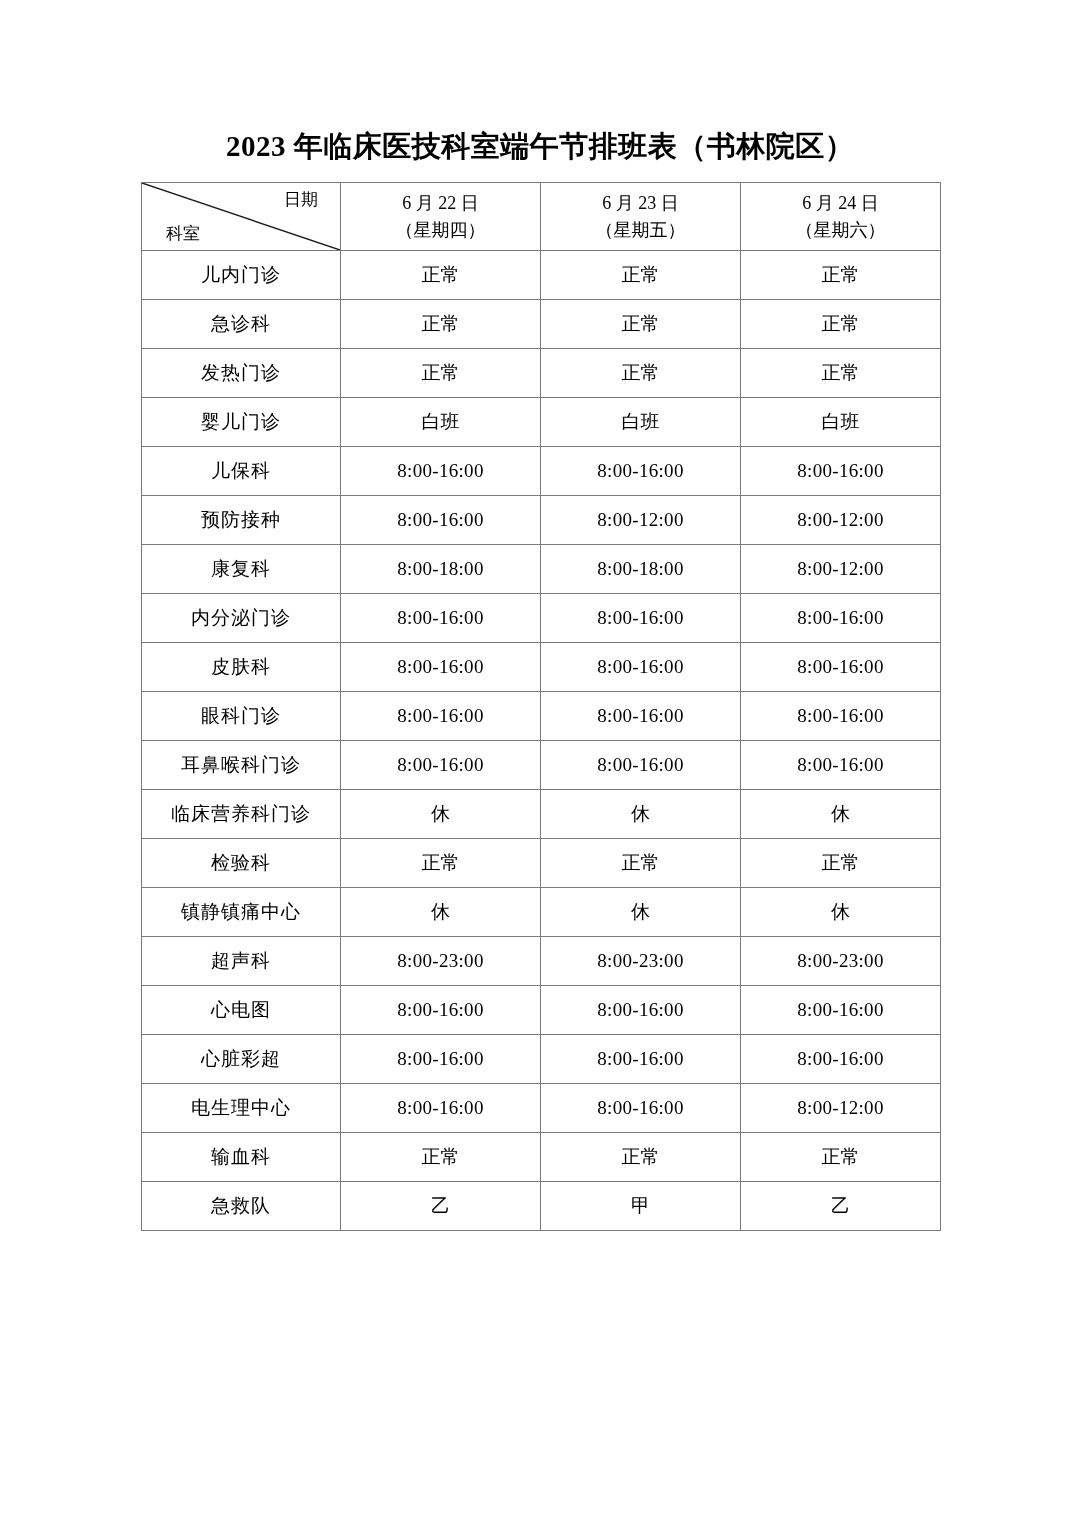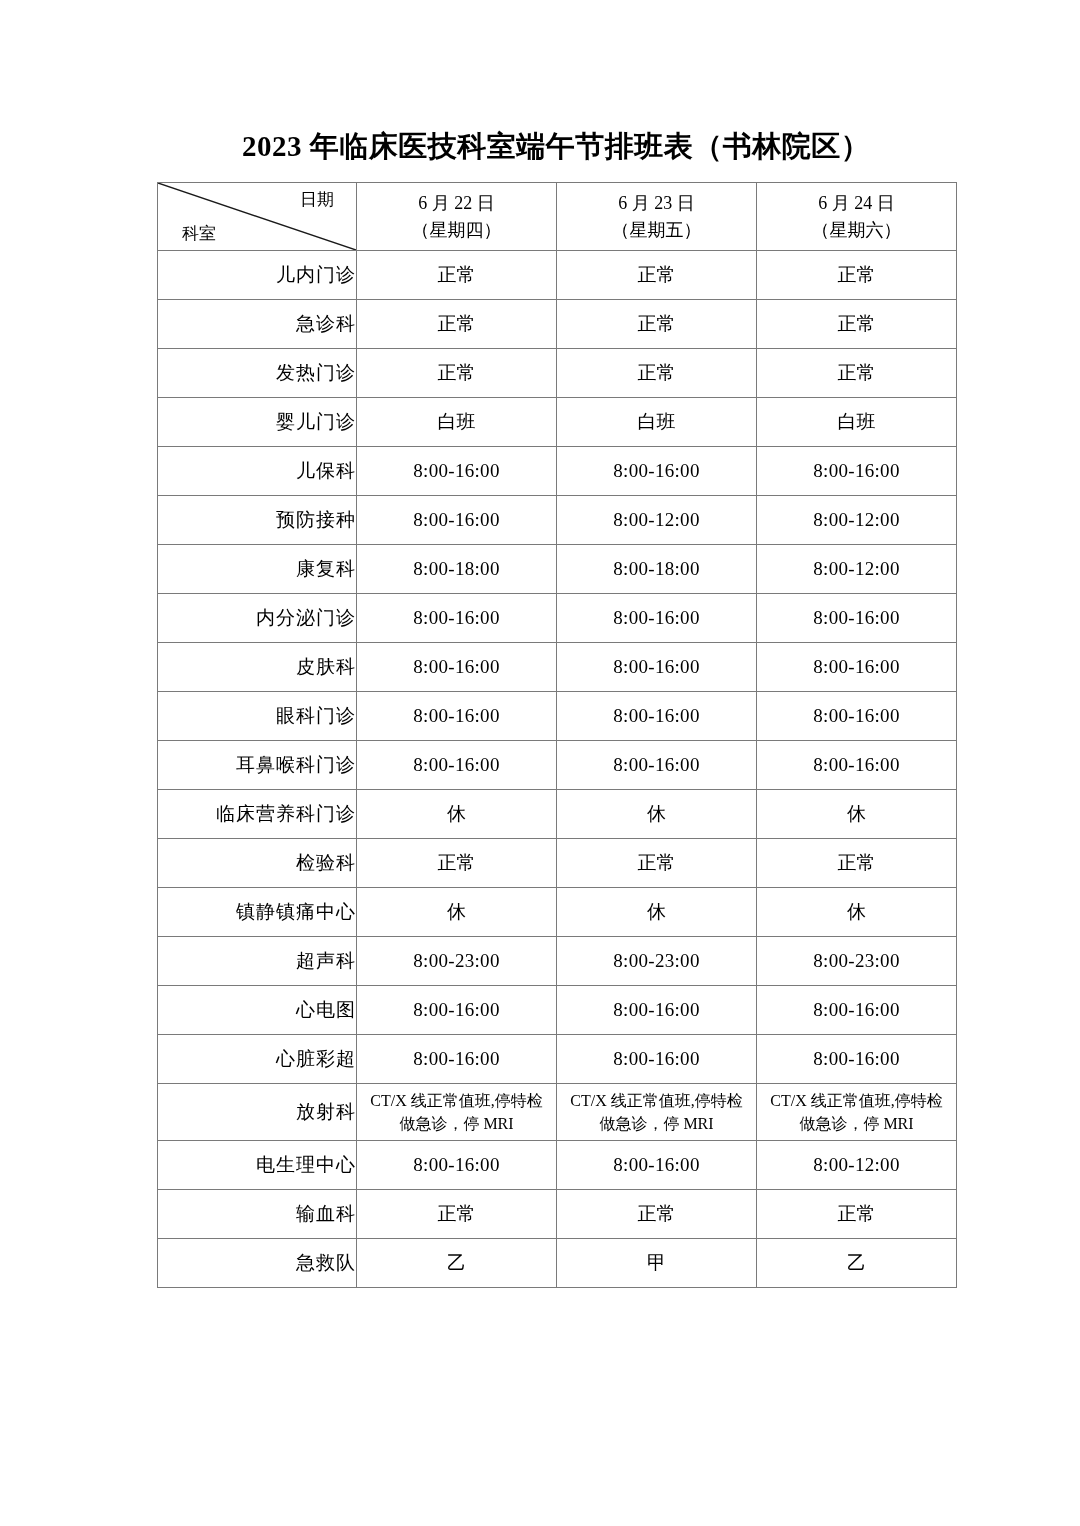--- a/index.html
+++ b/index.html
@@ -11,21 +11,21 @@
     height: 1526px;
     background: #ffffff;
     font-family: "Liberation Serif", "DejaVu Serif", serif;
     color: #000000;
     overflow: hidden;
     position: relative;
   }
 
   .page {
     position: absolute;
-    left: 16px;
+    left: 0;
     top: 0;
     width: 892px;
     height: 1526px;
     text-decoration: underline;
   }
 
   .doc-title {
     position: absolute;
     left: 0;
     top: 127px;
@@ -104,21 +104,20 @@
 
   
   .sched-table tbody td {
     height: 48px;
     font-size: 19px;
     line-height: 26px;
   }
   .sched-table tbody td.dept-cell {
     font-size: 19px;
     letter-spacing: 1px;
-    text-align: right;
   }
   .sched-table tbody td.val-cell {
     font-size: 19px;
   }
   
   .sched-table tbody td.val-cell.is-time {
     font-size: 19px;
     letter-spacing: 0.3px;
   }
 
@@ -269,26 +268,20 @@
           <td class="val-cell is-time">8:00-16:00</td>
           <td class="val-cell is-time">8:00-16:00</td>
           <td class="val-cell is-time">8:00-16:00</td>
         </tr>
         <tr>
           <td class="dept-cell">心脏彩超</td>
           <td class="val-cell is-time">8:00-16:00</td>
           <td class="val-cell is-time">8:00-16:00</td>
           <td class="val-cell is-time">8:00-16:00</td>
         </tr>
-        <tr class="row-tall">
-          <td class="dept-cell">放射科</td>
-          <td class="val-cell">CT/X 线正常值班,停特检做急诊，停 MRI</td>
-          <td class="val-cell">CT/X 线正常值班,停特检做急诊，停 MRI</td>
-          <td class="val-cell">CT/X 线正常值班,停特检做急诊，停 MRI</td>
-        </tr>
         <tr>
           <td class="dept-cell">电生理中心</td>
           <td class="val-cell is-time">8:00-16:00</td>
           <td class="val-cell is-time">8:00-16:00</td>
           <td class="val-cell is-time">8:00-12:00</td>
         </tr>
         <tr>
           <td class="dept-cell">输血科</td>
           <td class="val-cell">正常</td>
           <td class="val-cell">正常</td>

